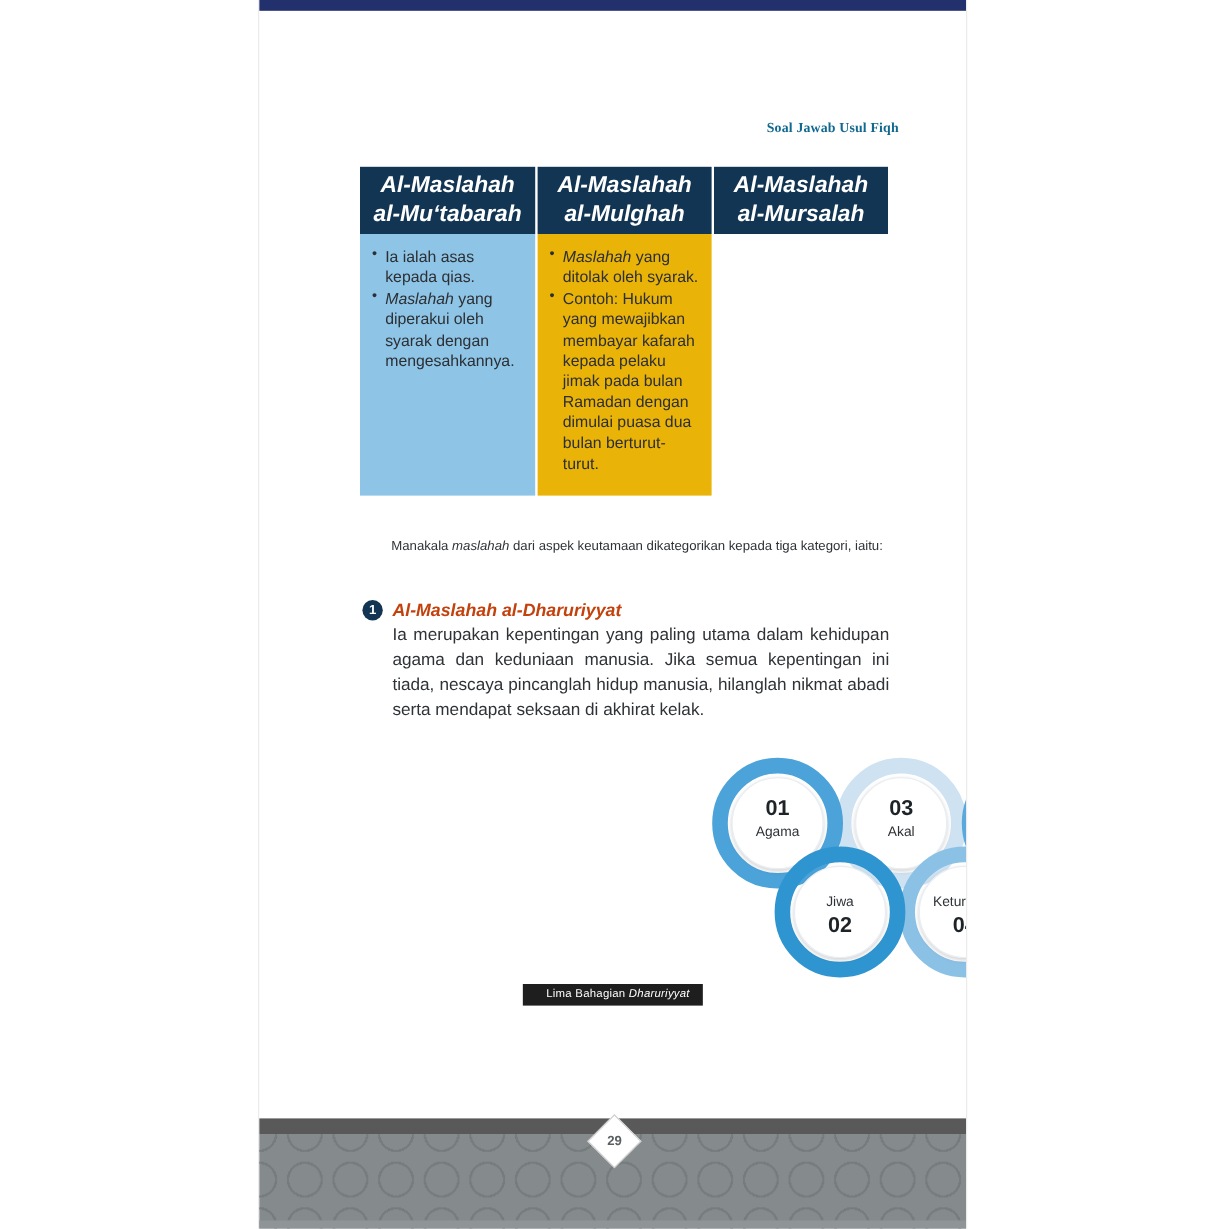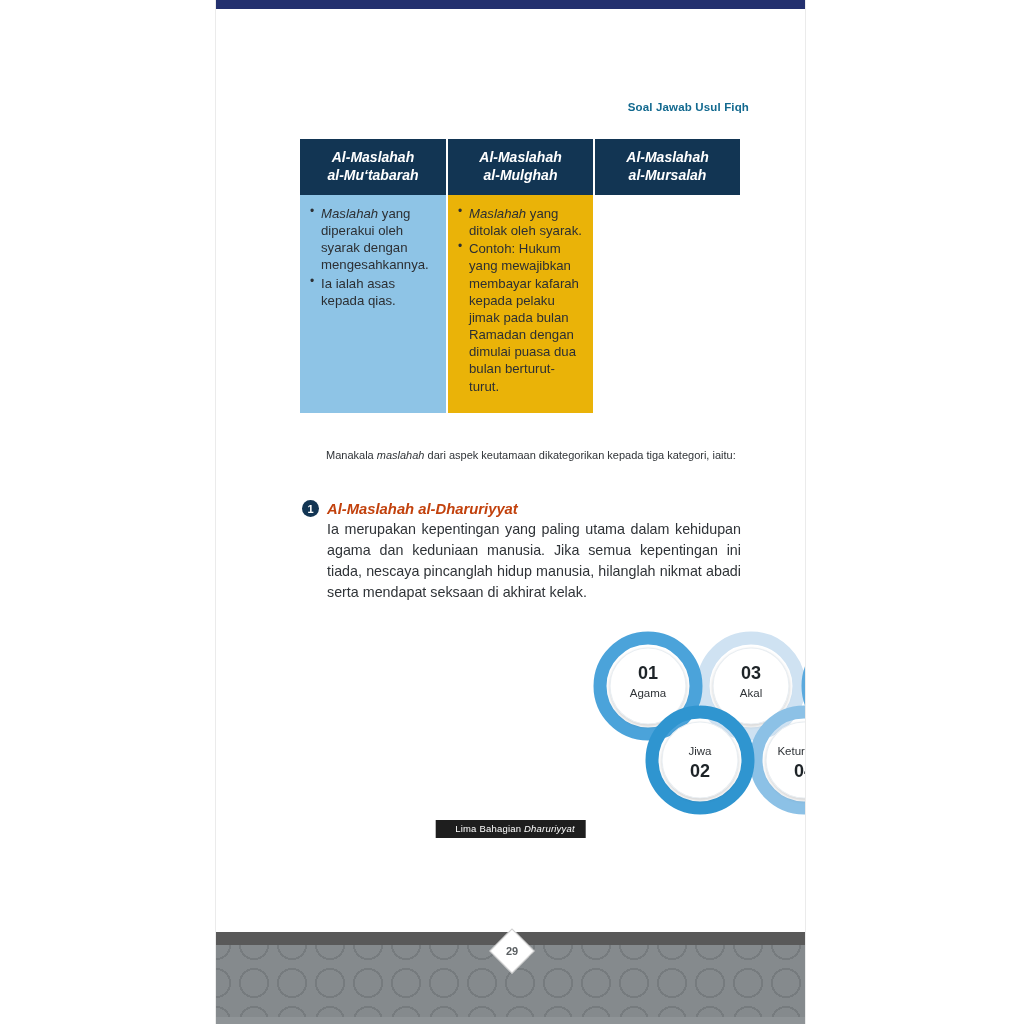--- a/index.html
+++ b/index.html
@@ -44,20 +44,21 @@
   
   #running-head {
     position: absolute;
     right: 56px;
     top: 101px;
     font-size: 11.5px;
     font-weight: bold;
     color: #12698f;
     letter-spacing: .15px;
     white-space: nowrap;
+    font-family: Liberation Serif, serif;
   }
 
   
   #table {
     position: absolute;
     left: 84px;
     top: 139px;
     width: 440px;
     display: flex;
     gap: 2px;
@@ -68,21 +69,21 @@
     flex-direction: column;
     min-width: 0;
   }
   .tcol.narrowish { flex: 0 0 146px; }
 
   .thead {
     background: #123553;
     color: #ffffff;
     font-style: italic;
     font-weight: bold;
-    font-size: 14px;
+    font-size: 19px;
     line-height: 1.25;
     text-align: center;
     padding: 13px 6px 14px 6px;
     box-sizing: border-box;
     height: 56px;
     display: flex;
     align-items: center;
     justify-content: center;
   }
   .thead span { display: block; }
@@ -278,22 +279,22 @@
 
       <div class="tcol narrowish">
         <div class="thead">
           <div>
             <span>Al-Maslahah</span>
             <span>al-Mu‘tabarah</span>
           </div>
         </div>
         <div class="tbody shade-a">
           <ul>
+            <li><em></em><span>Ia ialah asas kepada qias.</span></li>
             <li><em>Maslahah</em><span> yang diperakui oleh syarak dengan mengesahkannya.</span></li>
-            <li><em></em><span>Ia ialah asas kepada qias.</span></li>
           </ul>
         </div>
       </div>
 
       <div class="tcol">
         <div class="thead">
           <div>
             <span>Al-Maslahah</span>
             <span>al-Mulghah</span>
           </div>

